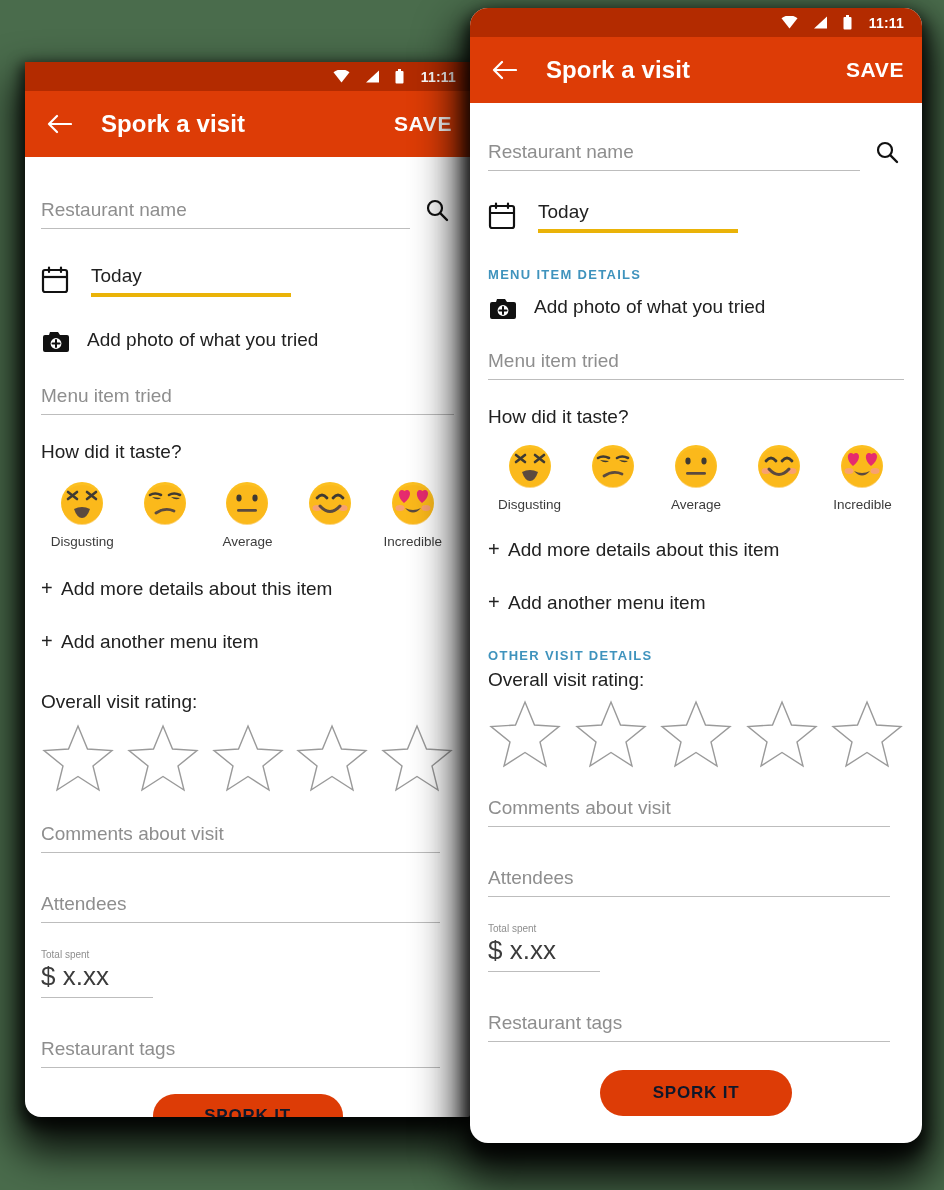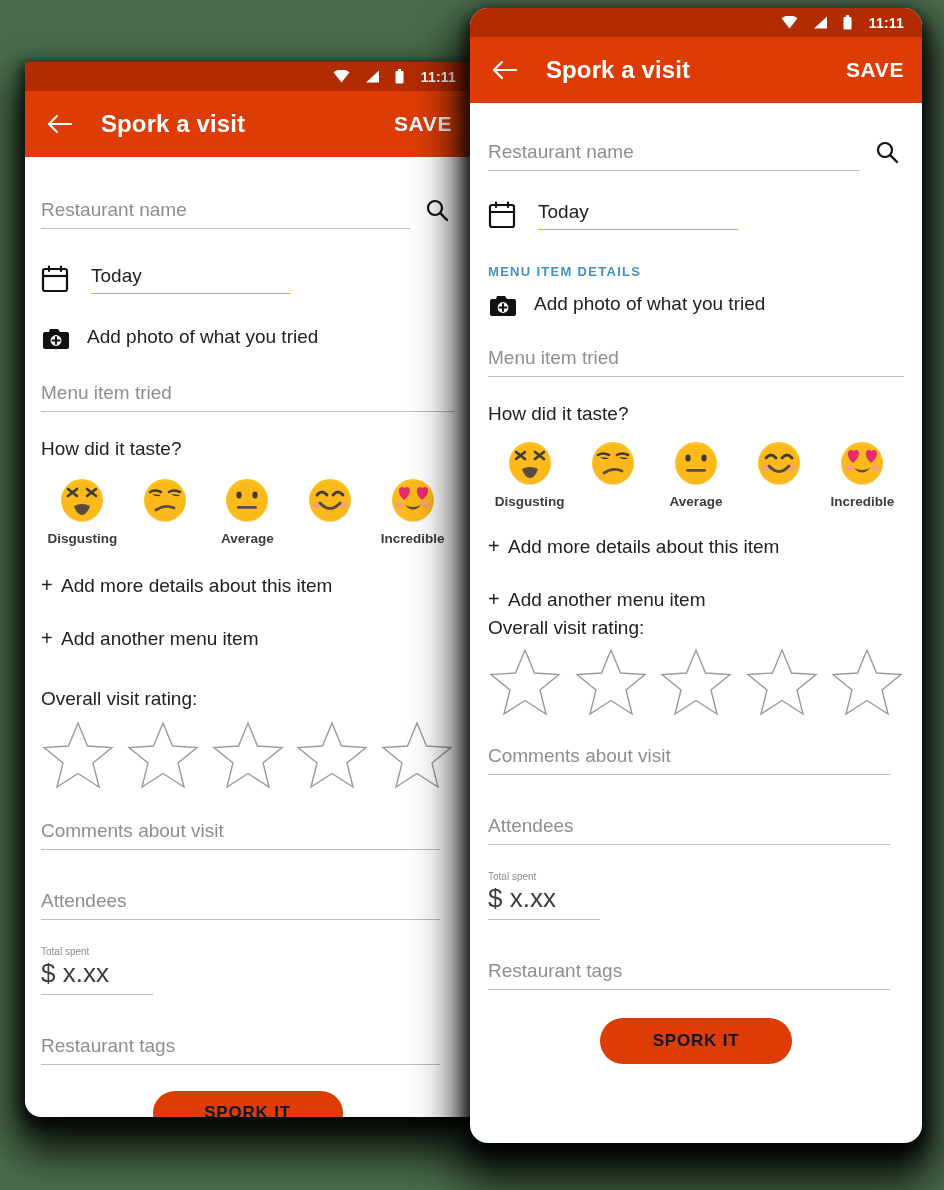--- a/index.html
+++ b/index.html
@@ -94,21 +94,21 @@
     width:34px; height:34px; flex:none;
     display:flex; align-items:center; justify-content:center;
     margin-left:10px; margin-bottom:2px; cursor:pointer;
   }
 
   
   .date-row { display:flex; align-items:center; }
   .cal-icon { width:28px; height:28px; flex:none; }
   .date-field {
     margin-left:22px;
-    border-bottom:1px solid #eab308;
+    border-bottom:4px solid #eab308;
     min-width:200px;
   }
   .date-field .val {
     display:block; color:#212121; font-size:19px;
     padding:2px 0 6px 0;
   }
 
   
   .cam-row { display:flex; align-items:flex-start; }
   .cam-icon { width:30px; height:26px; flex:none; }
@@ -122,21 +122,21 @@
     font-size:13px;
     font-weight:bold;
     letter-spacing:1.3px;
     text-transform:uppercase;
   }
 
   
   .question { color:#212121; font-size:19px; }
 
   
-  .emoji-row { display:flex;font-weight:bold; }
+  .emoji-row { display:flex; }
   .emoji-cell {
     flex:1;
     display:flex; flex-direction:column; align-items:center;
     cursor:pointer;
   }
   .emoji-cell svg { display:block; }
   .emoji-label {
     font-size:13.5px; color:#3c3c3c;
     margin-top:9px; white-space:nowrap;
   }
@@ -485,20 +485,21 @@
       <div class="addrow" style="margin-top:26px;">
         <span class="plus">+</span>
         <span>Add more details about this item</span>
       </div>
 
       <div class="addrow" style="margin-top:30px;">
         <span class="plus">+</span>
         <span>Add another menu item</span>
       </div>
 
+      <div class="section-head" style="margin-top:34px;">OTHER VISIT DETAILS</div>
 
       <div class="question" style="margin-top:6px;">Overall visit rating:</div>
 
       <div class="stars" style="margin-top:8px;">
         <svg width="74" height="70" viewBox="0 0 74 70">
             <path d="M37 3 L46.5 26 L71 27.5 L52 43 L58 67 L37 53.5 L16 67 L22 43 L3 27.5 L27.5 26 Z" fill="none" stroke="#9a9a9a" stroke-width="1.4"></path>
           </svg>
         <svg width="74" height="70" viewBox="0 0 74 70">
             <path d="M37 3 L46.5 26 L71 27.5 L52 43 L58 67 L37 53.5 L16 67 L22 43 L3 27.5 L27.5 26 Z" fill="none" stroke="#9a9a9a" stroke-width="1.4"></path>
           </svg>

